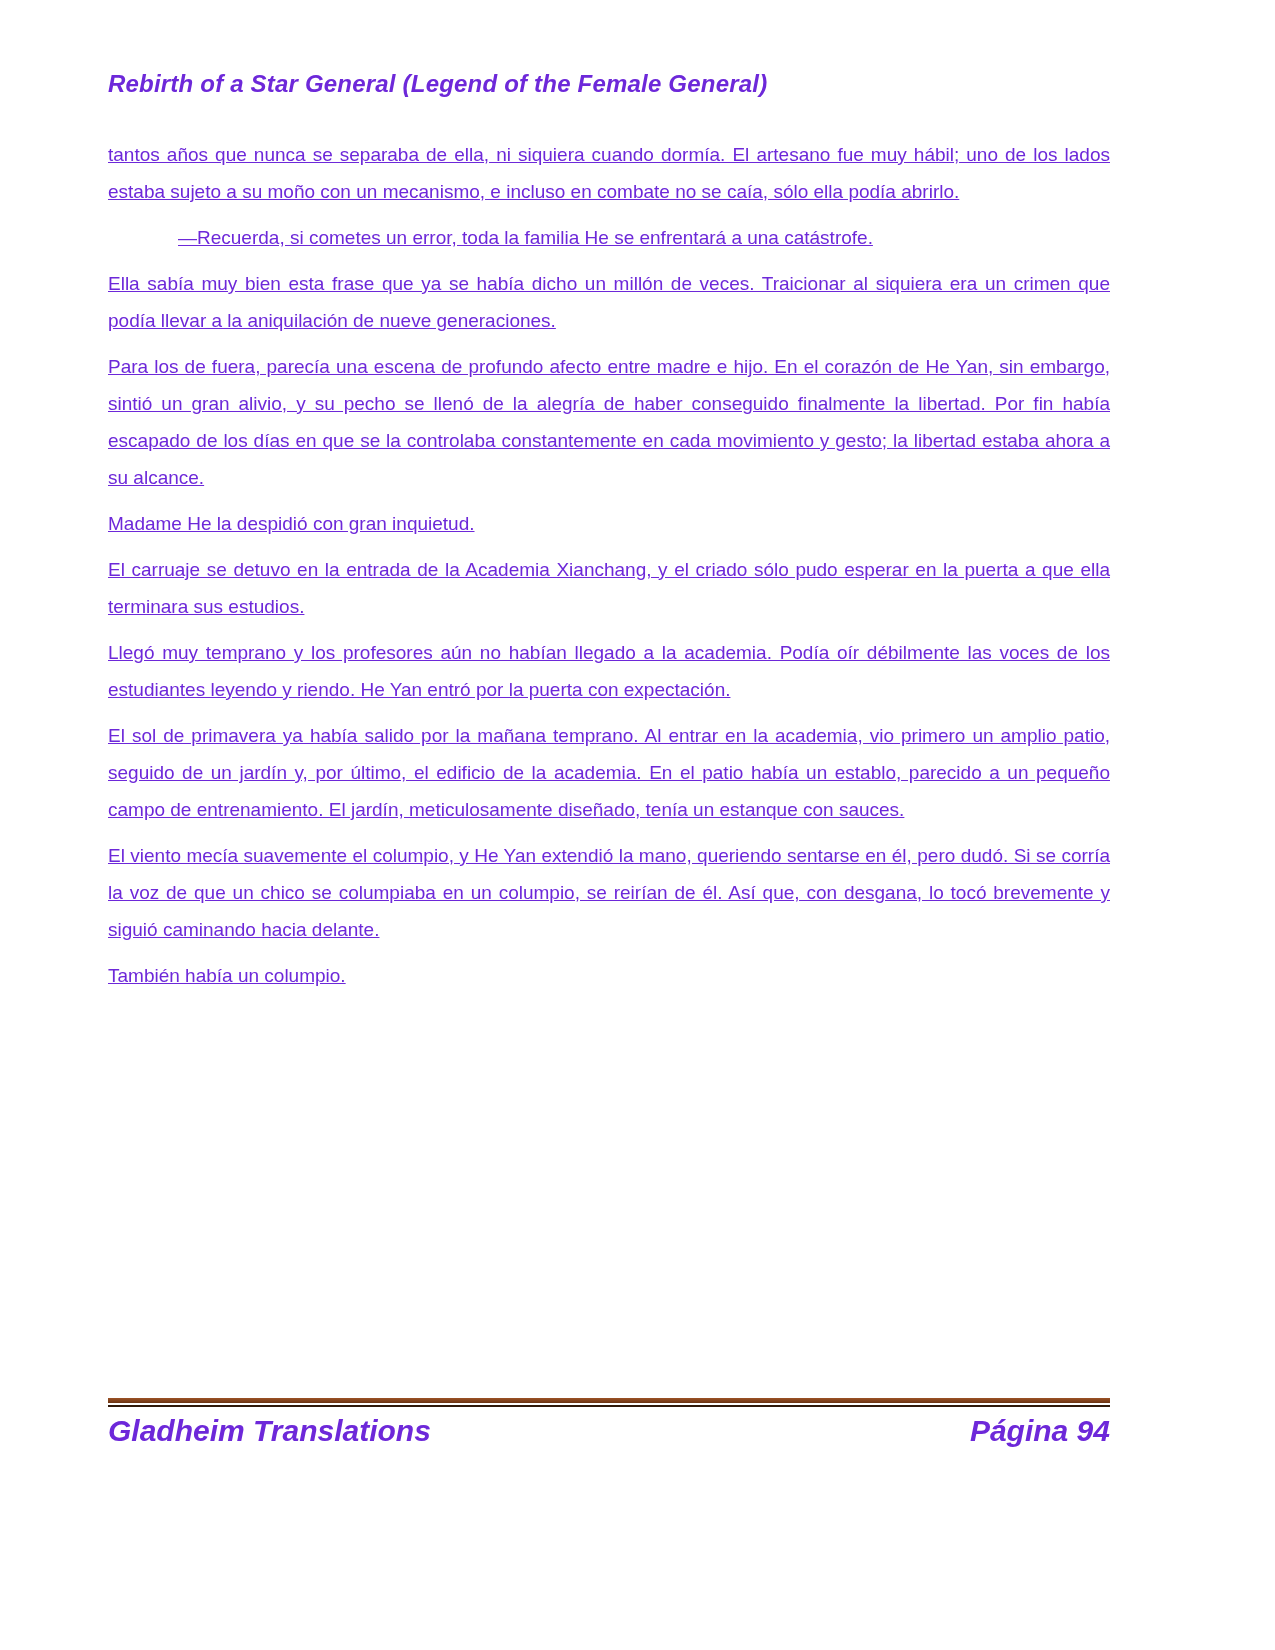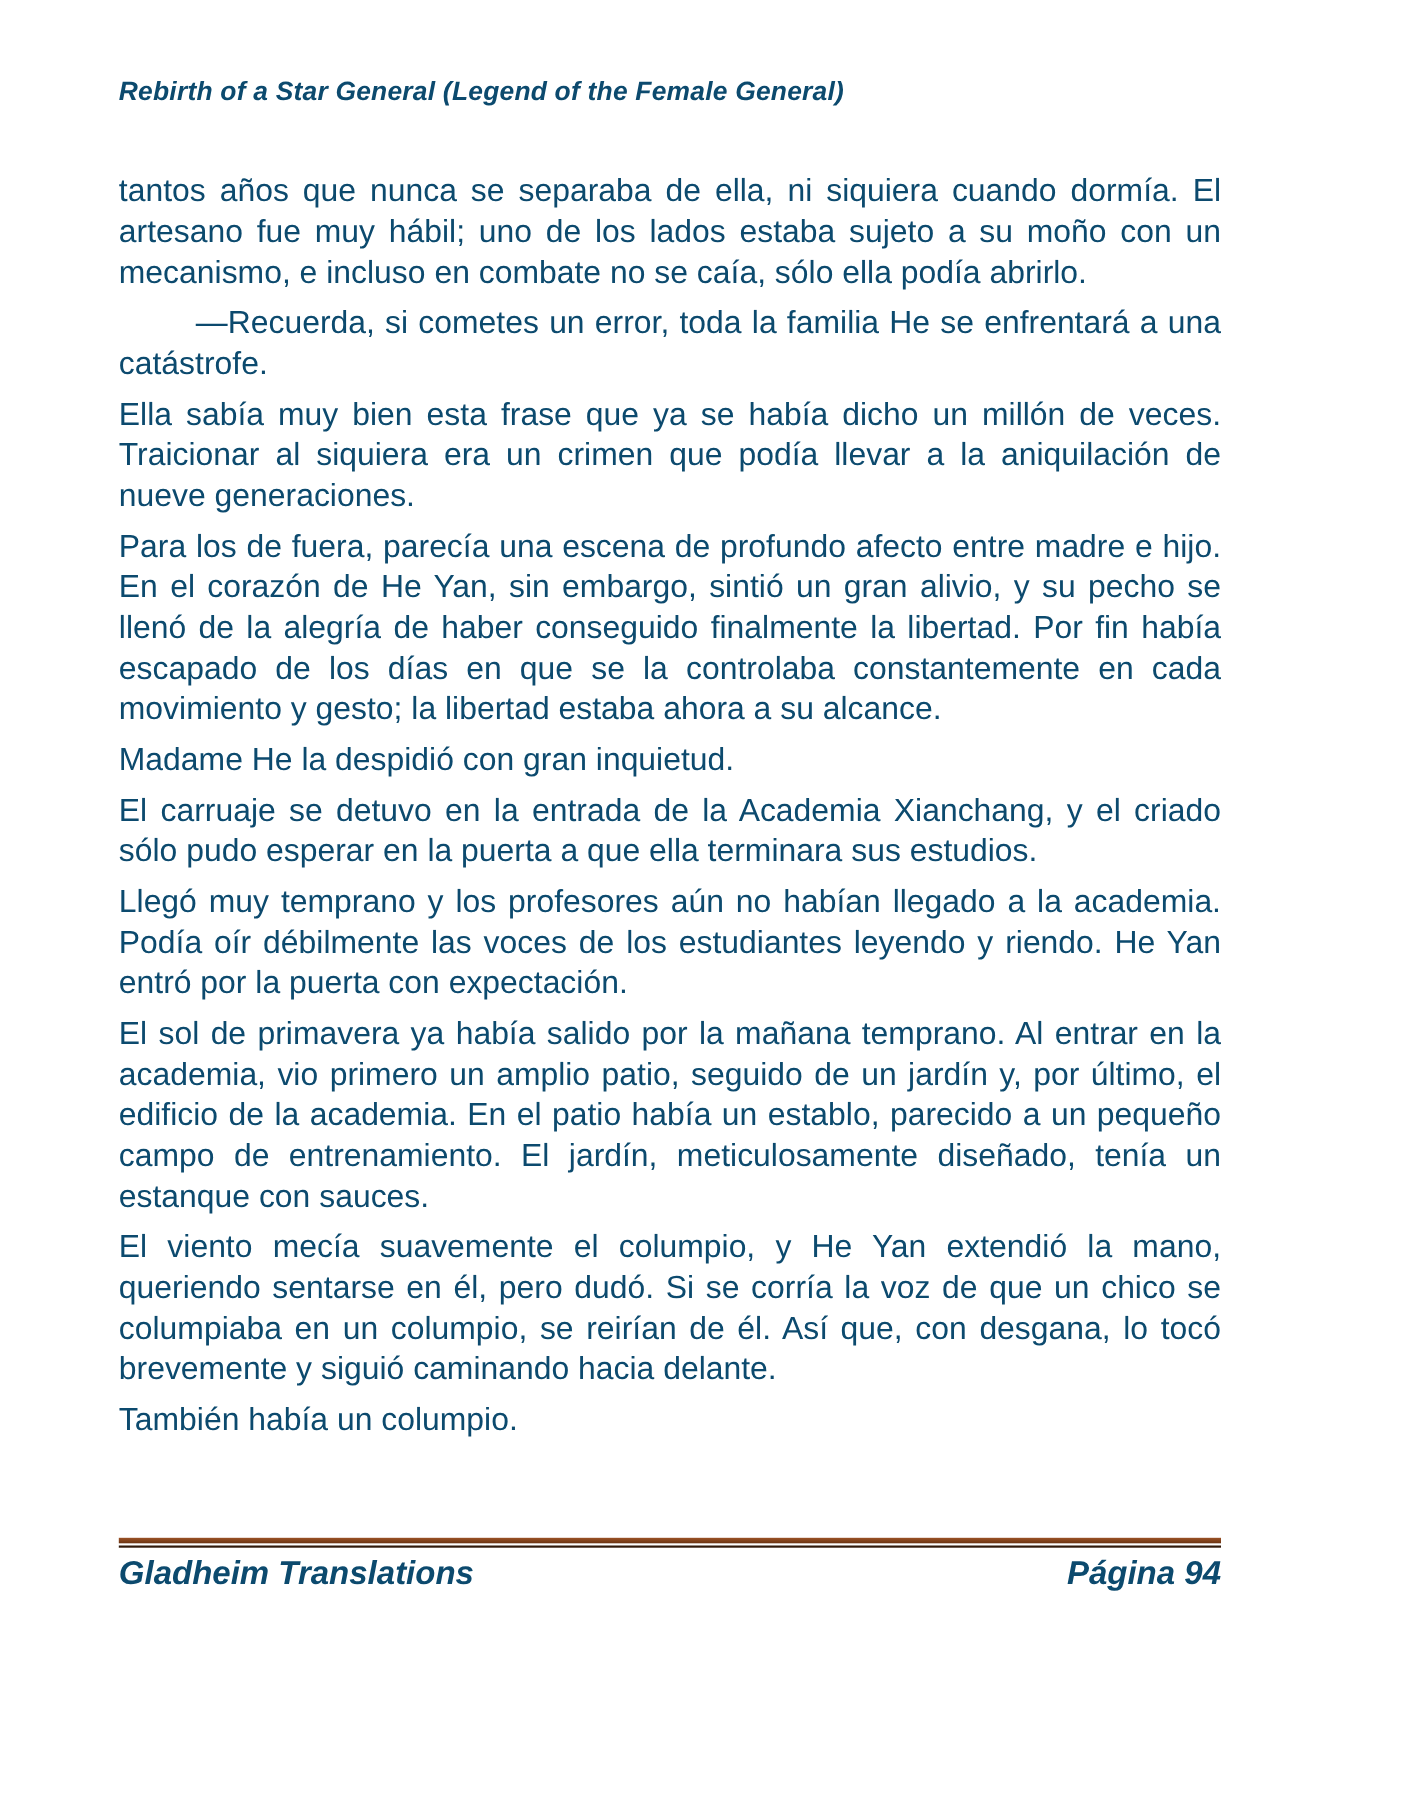--- a/index.html
+++ b/index.html
@@ -5,42 +5,43 @@
   html, body {
     margin: 0;
     padding: 0;
     background: #ffffff;
   }
   .page {
     position: relative;
     width: 1275px;
     height: 1650px;
     background: #ffffff;
-    color: #0c4a6e;
+    color: #6d28d9;
     font-family: "Liberation Sans", sans-serif;
     overflow: hidden;
   }
   .header {
     position: absolute;
     top: 70px;
     left: 108px;
     width: 1002px;
     font-size: 24px;
     font-weight: bold;
     font-style: italic;
     letter-spacing: 0.2px;
   }
   .content {
     position: absolute;
-    top: 156px;
+    top: 136px;
     left: 108px;
     width: 1002px;
-    font-size: 29px;
+    font-size: 19px;
     line-height: 37px;
     text-align: justify;
+    text-decoration: underline;
   }
   .content p {
     margin: 0 0 9px 0;
   }
   .content p.indent {
     text-indent: 70px;
   }
   .footer {
     position: absolute;
     top: 1398px;

